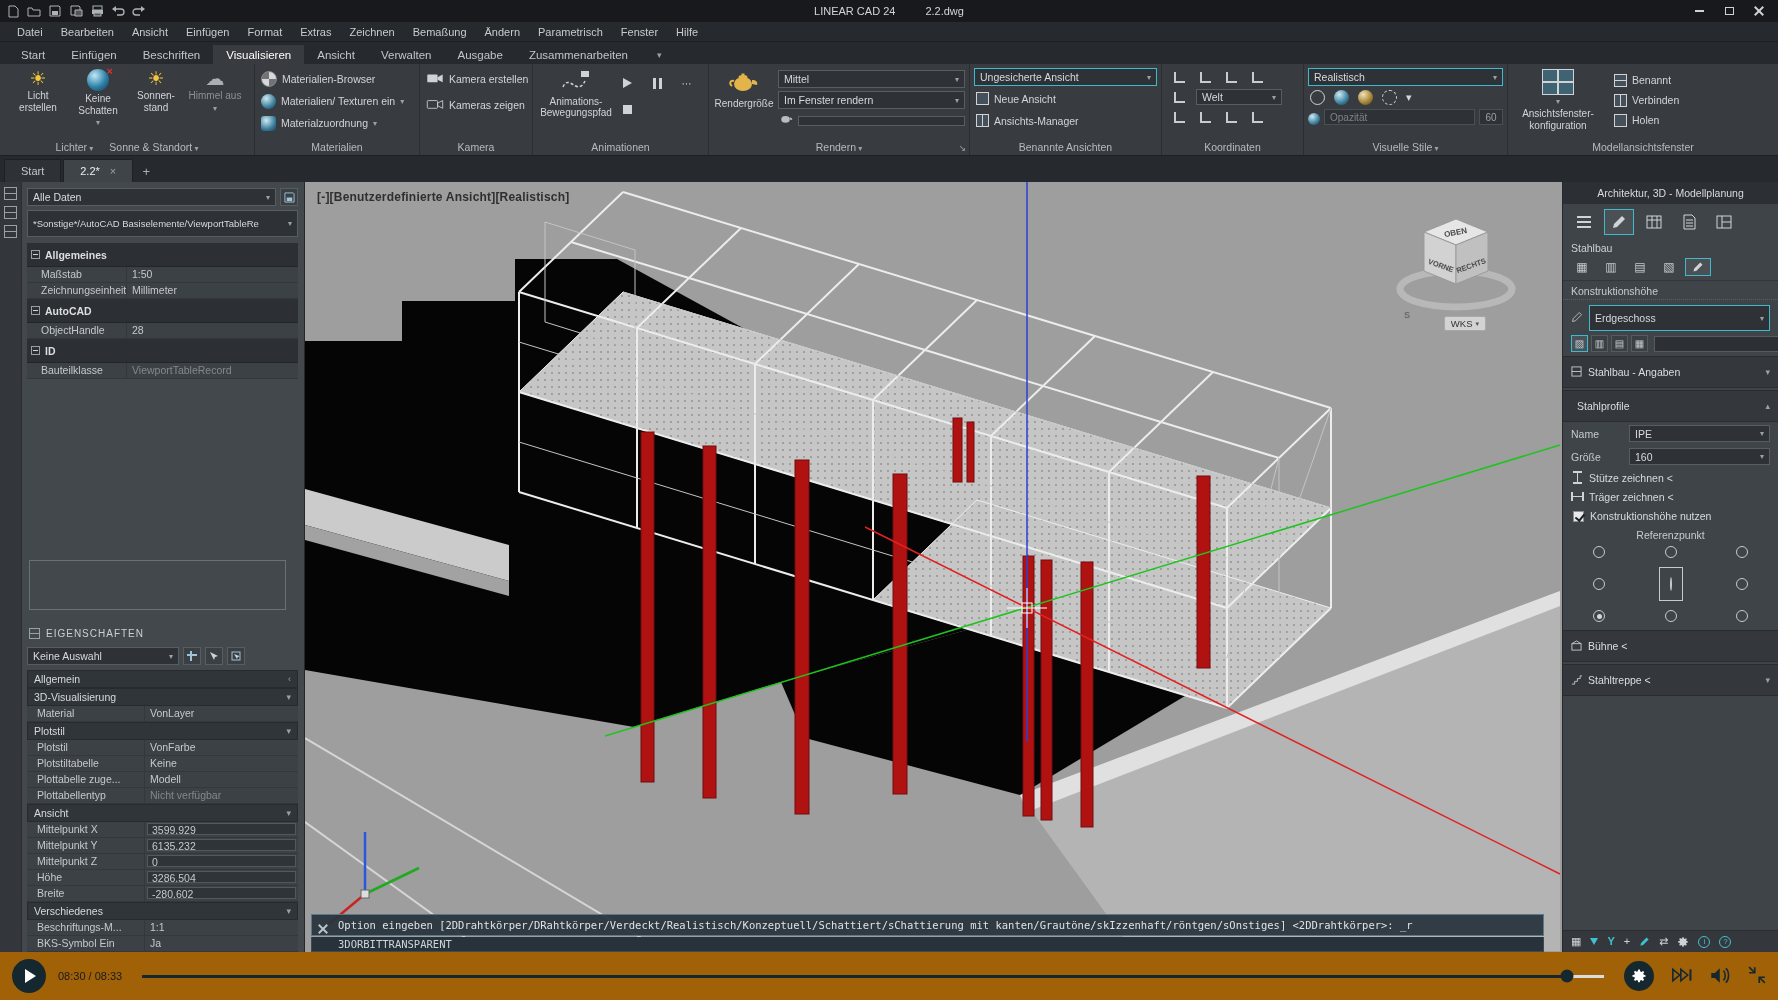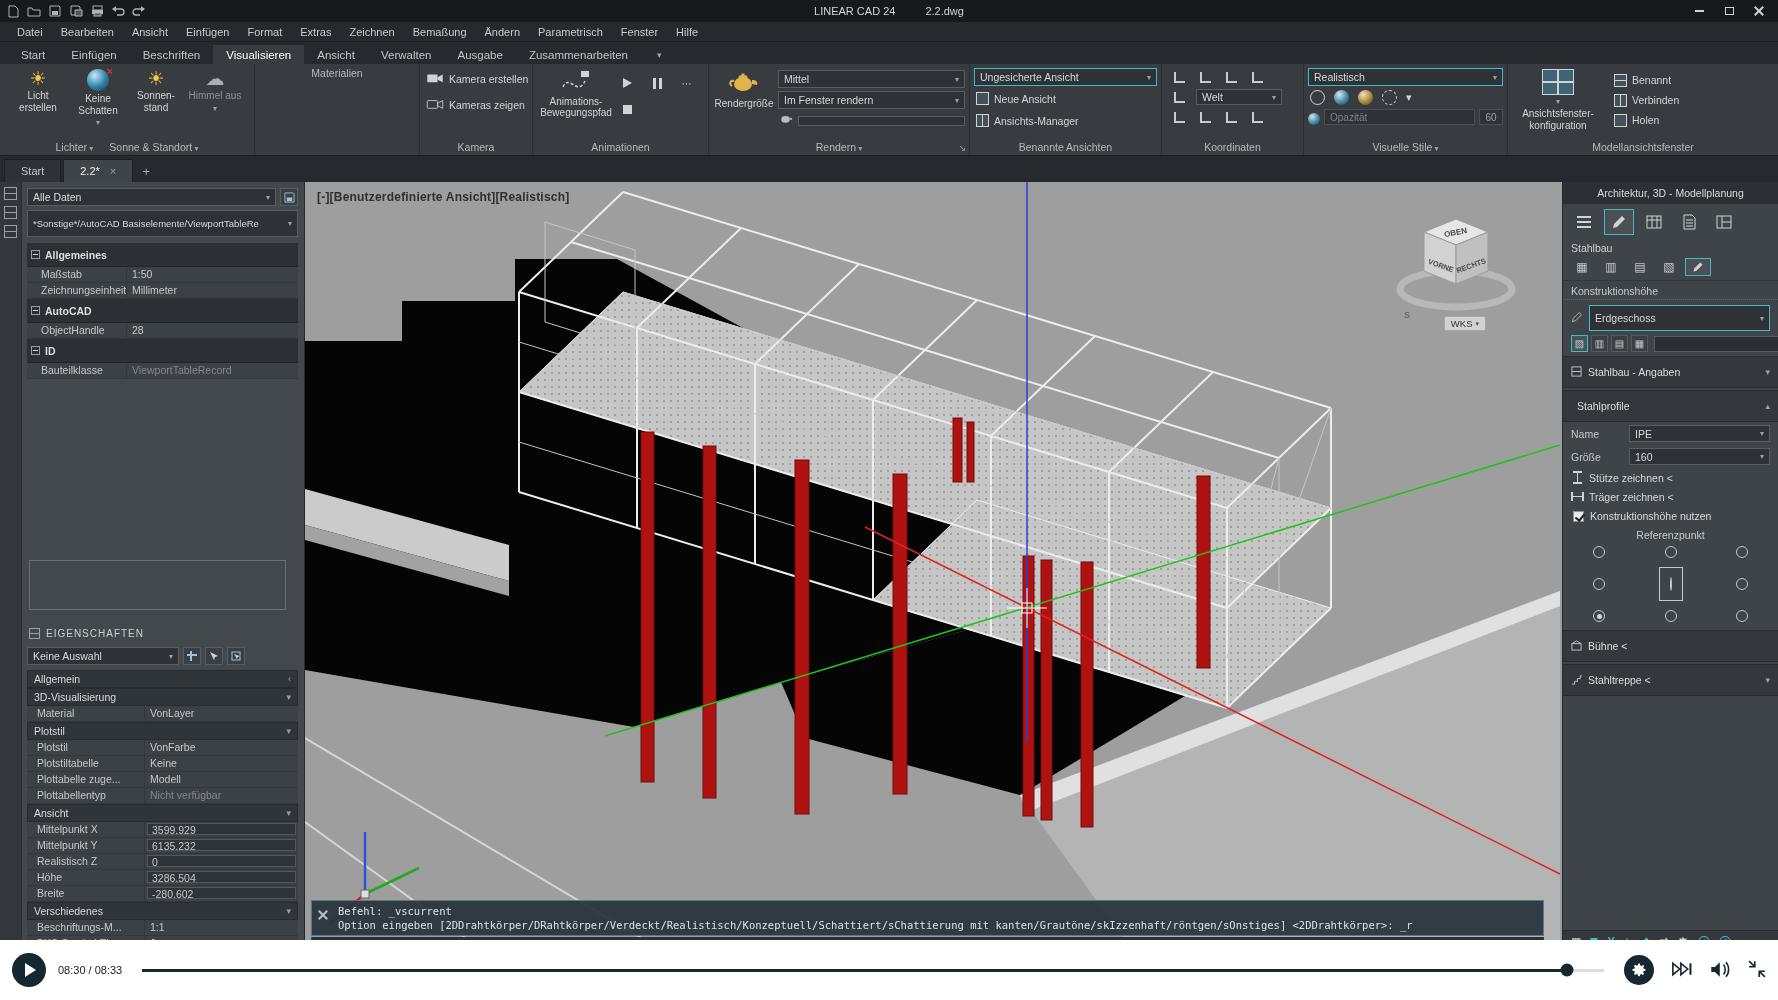--- a/index.html
+++ b/index.html
@@ -151,21 +151,21 @@
 .radio{width:12px;height:12px;border:1px solid #c6cacd;border-radius:50%;position:relative}
 .radio.sel2::after{content:"";position:absolute;left:2.5px;top:2.5px;width:5px;height:5px;border-radius:50%;background:#d4d7d9}
 .refbox{padding:10px;border:1px solid #c6cacd}
 .rp-foot{margin-top:auto;height:22px;background:#34383c;border-top:1px solid #2a2d30;display:flex;align-items:center;gap:9px;padding:0 8px}
 .fico{color:#cfd3d6;font-size:11px;line-height:1;display:flex;align-items:center}
 .fico.teal{color:#3fc1d1}
 .tri-dn{width:0;height:0;border-top:7px solid #3fc1d1;border-left:4.5px solid transparent;border-right:4.5px solid transparent}
 .circ{width:12px;height:12px;border:1px solid #3fc1d1;border-radius:50%;color:#3fc1d1;font-size:8px;display:flex;align-items:center;justify-content:center}
 
 
-.player{position:absolute;left:0;right:0;bottom:0;height:60px;background:#ffffff;display:flex;align-items:center;padding:0 12px;gap:12px}
+.player{position:absolute;left:0;right:0;bottom:0;height:48px;background:#a16207;display:flex;align-items:center;padding:0 12px;gap:12px}
 .playbtn{width:34px;height:34px;border-radius:50%;background:#152830;display:flex;align-items:center;justify-content:center;flex:none}
 .playbtn .tri{width:0;height:0;border-left:11px solid #fff;border-top:7px solid transparent;border-bottom:7px solid transparent;margin-left:3px}
 .ptime{font-size:11px;color:#1a1a1a;white-space:nowrap}
 .ptrack{flex:1;height:3px;background:#d9dddf;position:relative;margin:0 8px}
 .pfill{position:absolute;left:0;top:0;bottom:0;background:#152830}
 .pknob{position:absolute;top:50%;transform:translate(-50%,-50%);width:13px;height:13px;border-radius:50%;background:#152830}
 .picons{display:flex;align-items:center;gap:16px;flex:none}
 .pgear{width:30px;height:30px;border-radius:50%;background:#152830;display:flex;align-items:center;justify-content:center}
 .bigbtn .bchev{font-size:8px;color:#9aa0a4}
 </style>
@@ -291,20 +291,34 @@
           <span class="bchev">▾</span>
         </div>
       </div>
       <div class="pfoot">
         <span class="dd">Lichter</span>
         <span class="dd">Sonne &amp; Standort</span>
       </div>
     </div>
 
     <div class="rpanel" style="width:165px">
+      <div class="pbody col" style="gap:0">
+        <div class="rrow">
+          <span class="checker" style="width:16px;height:16px"></span>
+          <span>Materialien-Browser</span>
+        </div>
+        <div class="rrow dd">
+          <span class="ball-s"></span>
+          <span>Materialien/ Texturen ein</span>
+        </div>
+        <div class="rrow dd">
+          <span class="ball-s" style="border-radius:3px"></span>
+          <span>Materialzuordnung</span>
+        </div>
+      </div>
       <div class="pfoot">
           <span>Materialien</span>
         </div>
     </div>
 
     <div class="rpanel" style="width:113px">
       <div class="pbody col" style="gap:4px">
         <div class="rrow">
           <span><svg width="18" height="12" viewBox="0 0 20 14">
                 <rect x="1" y="3" width="12" height="9" rx="1" fill="#cfd3d6"></rect>
@@ -645,21 +659,21 @@
 
           <div class="prow">
                 <span class="pk">Mittelpunkt X</span>
                 <span class="pv">3599.929</span>
               </div>
               <div class="prow">
                 <span class="pk">Mittelpunkt Y</span>
                 <span class="pv">6135.232</span>
               </div>
               <div class="prow">
-                <span class="pk">Realistisch Z</span>
+                <span class="pk">Mittelpunkt Z</span>
                 <span class="pv">0</span>
               </div>
               <div class="prow">
                 <span class="pk">Höhe</span>
                 <span class="pv">3286.504</span>
               </div>
               <div class="prow">
                 <span class="pk">Breite</span>
                 <span class="pv">-280.602</span>
               </div>
@@ -765,21 +779,20 @@
         <text x="64" y="76" text-anchor="middle" font-size="7.5" font-weight="bold" fill="#4a4a4a" transform="rotate(20 64 76)">VORNE</text>
         <text x="96" y="76" text-anchor="middle" font-size="7.5" font-weight="bold" fill="#4a4a4a" transform="rotate(-20 96 76)">RECHTS</text>
         <text x="28" y="126" font-size="9" fill="#555">S</text>
       </svg>
       <div class="wks">
           <span>WKS</span>
         </div>
 
       <div class="cmddock">
         <span class="cmdx"></span>
-        <div>Befehl: _vscurrent</div>
         <div>Option eingeben [2DDrahtkörper/DRahtkörper/Verdeckt/Realistisch/Konzeptuell/Schattiert/sChattierung mit kanten/Grautöne/skIzzenhaft/röntgen/sOnstiges] &lt;2DDrahtkörper&gt;: _r</div>
       </div>
       <div class="cmdline3">3DORBITTRANSPARENT</div>
     </div>
 
     <div class="rightpal">
       <div class="rp-title">Architektur, 3D - Modellplanung</div>
       <div class="rp-big">
         <span class="bico">
             <span class="i-menu" style="margin-bottom:0;box-shadow:0 5px 0 #d0d3d5,0 10px 0 #d0d3d5;transform:translateY(-5px)"></span>

